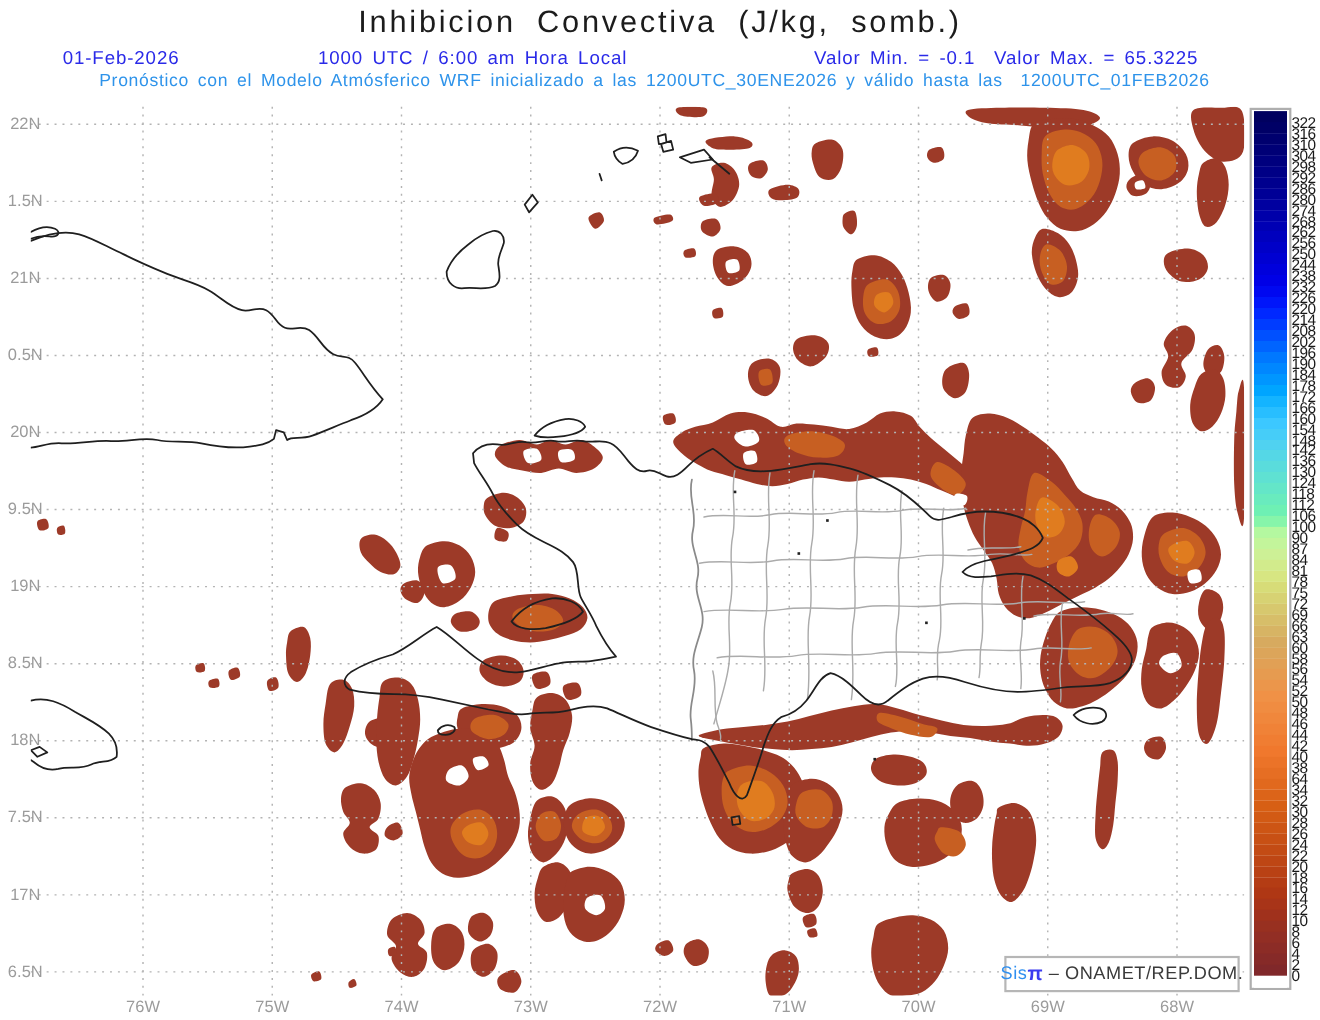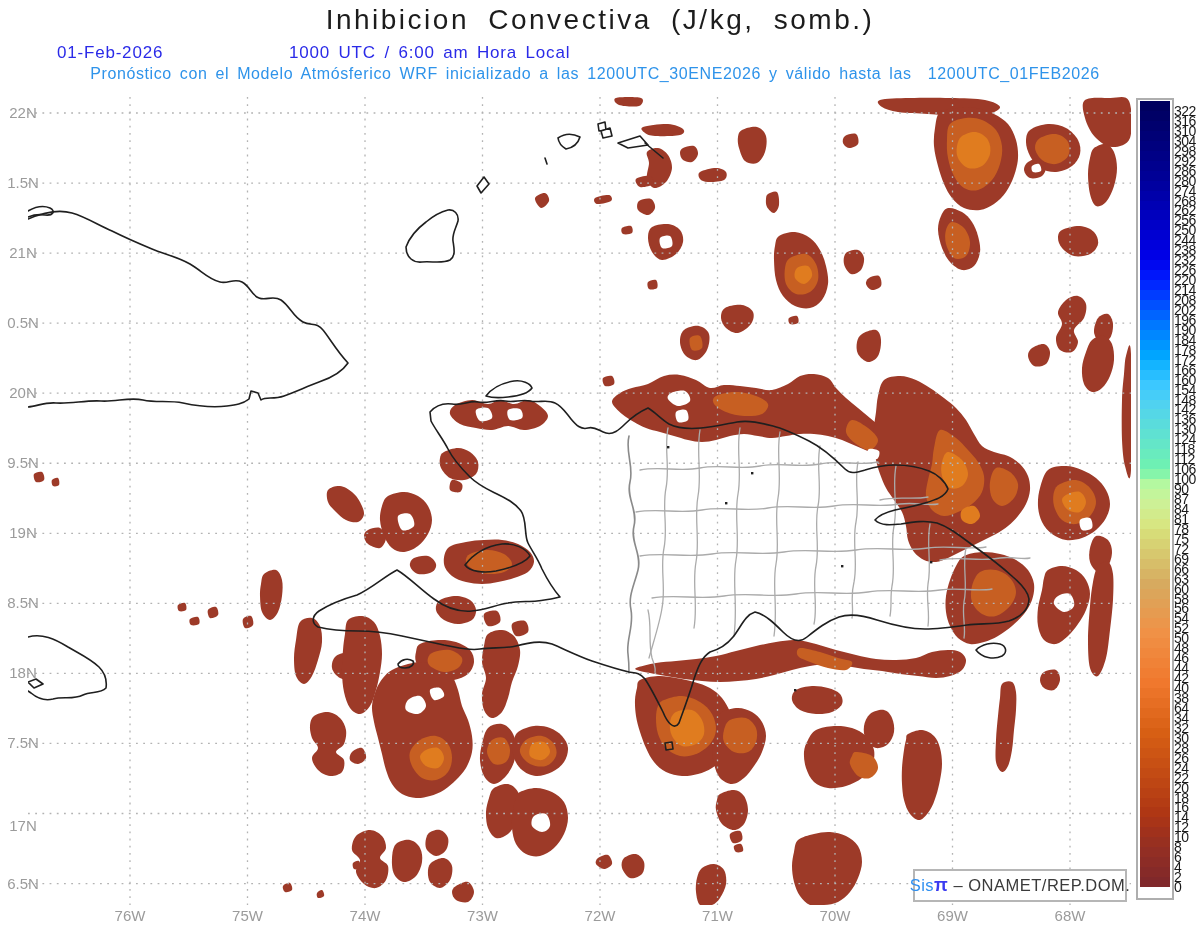--- a/index.html
+++ b/index.html
@@ -248,34 +248,35 @@
           <rect x="794" y="689" width="2.4" height="2.4"></rect>
         <rect x="841" y="565" width="2.4" height="2.4"></rect>
           <rect x="930" y="561" width="2.4" height="2.4"></rect>
       </g>
     </g>
   </svg>
 
   <div id="title" class="hdr" style="color: rgb(28, 28, 28);">Inhibicion Convectiva (J/kg, somb.)</div>
   <div class="hdr sub" style="left: 57px; color: rgb(42, 42, 232);">01-Feb-2026</div>
   <div class="hdr sub" style="left: 289px; color: rgb(42, 42, 232);">1000 UTC / 6:00 am Hora Local</div>
+  <div class="hdr sub" style="left: 740px; color: rgb(42, 42, 232);">Valor Min. = -0.1  Valor Max. = 65.3225</div>
   <div id="forecast" class="hdr" style="color: rgb(46, 147, 234);">Pronóstico con el Modelo Atmósferico WRF inicializado a las 1200UTC_30ENE2026 y válido hasta las  1200UTC_01FEB2026</div>
 
   <div id="axis-layer">
       <div class="latlab" style="left: 1px; top: 105px; color: rgb(155, 155, 155);">22N</div>
       <div class="latlab" style="left: 1px; top: 175.05px; color: rgb(155, 155, 155);">1.5N</div>
       <div class="latlab" style="left: 1px; top: 245.1px; color: rgb(155, 155, 155);">21N</div>
       <div class="latlab" style="left: 1px; top: 315.15px; color: rgb(155, 155, 155);">0.5N</div>
       <div class="latlab" style="left: 1px; top: 385.2px; color: rgb(155, 155, 155);">20N</div>
       <div class="latlab" style="left: 1px; top: 455.25px; color: rgb(155, 155, 155);">9.5N</div>
       <div class="latlab" style="left: 1px; top: 525.3px; color: rgb(155, 155, 155);">19N</div>
       <div class="latlab" style="left: 1px; top: 595.35px; color: rgb(155, 155, 155);">8.5N</div>
       <div class="latlab" style="left: 1px; top: 665.4px; color: rgb(155, 155, 155);">18N</div>
       <div class="latlab" style="left: 1px; top: 735.45px; color: rgb(155, 155, 155);">7.5N</div>
-      <div class="latlab" style="left: 1px; top: 805.5px; color: rgb(155, 155, 155); margin-top: 12px;">17N</div>
+      <div class="latlab" style="left: 1px; top: 805.5px; color: rgb(155, 155, 155);">17N</div>
       <div class="latlab" style="left: 1px; top: 875.55px; color: rgb(155, 155, 155);">6.5N</div>
       <div class="lonlab" style="left: 102px; color: rgb(155, 155, 155);">76W</div>
       <div class="lonlab" style="left: 219.5px; color: rgb(155, 155, 155);">75W</div>
       <div class="lonlab" style="left: 337px; color: rgb(155, 155, 155);">74W</div>
       <div class="lonlab" style="left: 454.5px; color: rgb(155, 155, 155);">73W</div>
       <div class="lonlab" style="left: 572px; color: rgb(155, 155, 155);">72W</div>
       <div class="lonlab" style="left: 689.5px; color: rgb(155, 155, 155);">71W</div>
       <div class="lonlab" style="left: 807px; color: rgb(155, 155, 155);">70W</div>
       <div class="lonlab" style="left: 924.5px; color: rgb(155, 155, 155);">69W</div>
       <div class="lonlab" style="left: 1042px; color: rgb(155, 155, 155);">68W</div>

